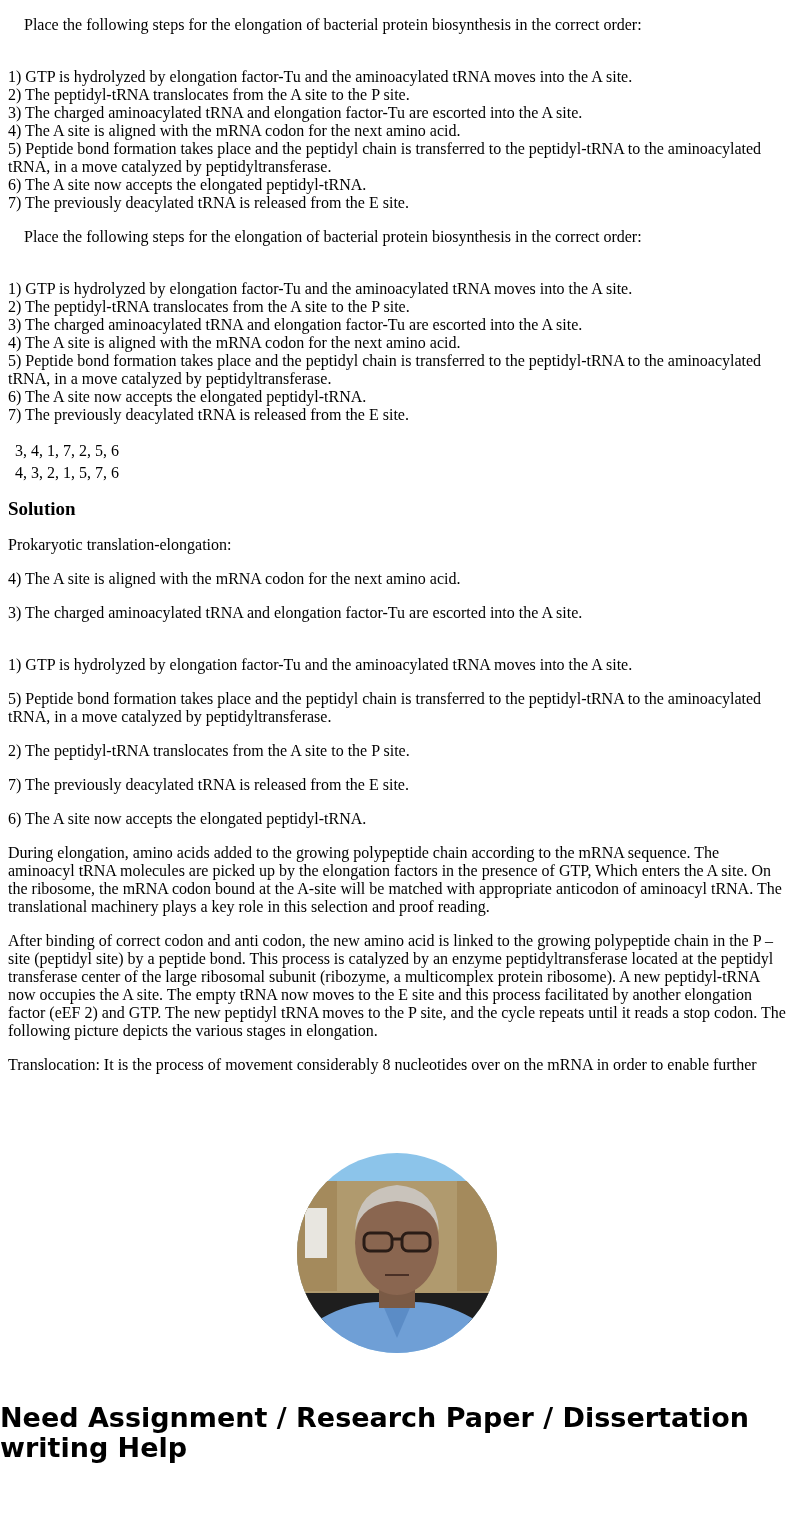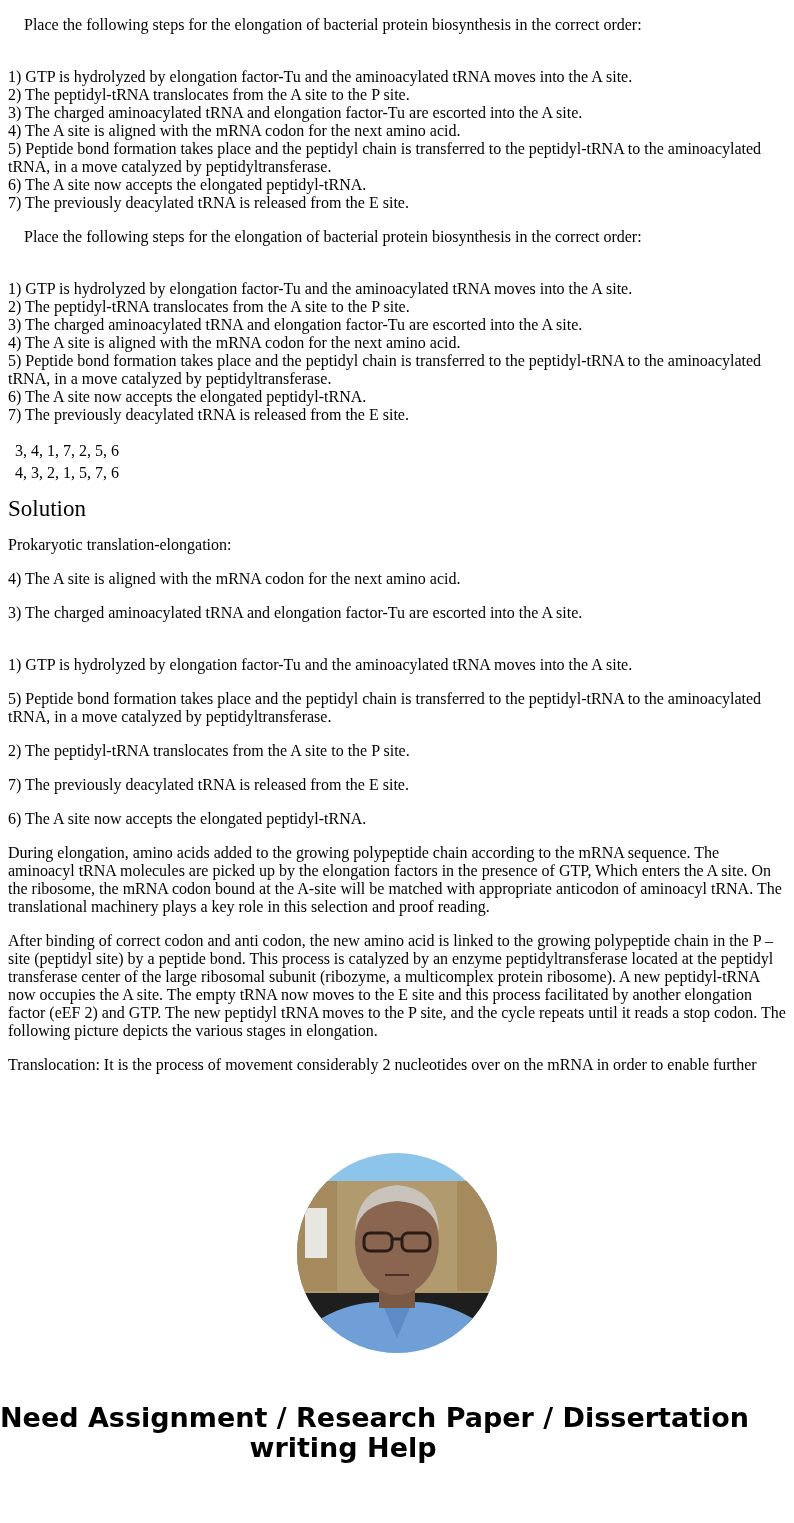--- a/index.html
+++ b/index.html
@@ -22,42 +22,41 @@
     overflow: hidden;
   }
   .q-block { margin: 8px 0 0 0; }
   .q-block + .q-block { margin-top: 16px; }
   .q-title { margin: 16px; }
   .q-blank { height: 18px; }
   .q-step { margin: 0; }
   .options { margin: 18px 0 0 4px; padding: 0; }
   .option { margin: 0 0 4px 3px; line-height: 18px; height: 18px; }
   .sol-heading {
-    font-size: 23px;
-    font-weight: normal;
+    font-size: 19px;
+    font-weight: bold;
     margin: 16px 0 0 0;
     line-height: 22px;
   }
   .p { margin: 16px 0 0 0; }
   .p.gap-big { margin-top: 34px; }
   .photo-wrap {
     position: absolute;
     left: 297px;
     top: 1153px;
     width: 200px;
     height: 200px;
     border-radius: 50%;
     overflow: hidden;
   }
   .footer {
     position: absolute;
     left: 0;
     top: 1403px;
     width: 686px;
-    text-align: center;
     font-family: "DejaVu Sans", sans-serif;
     font-weight: bold;
     font-size: 27px;
     line-height: 30px;
   }
   .footer div { white-space: nowrap; }
 </style>
 </head>
 <body>
 
@@ -99,21 +98,21 @@
   <p class="p">4) The A site is aligned with the mRNA codon for the next amino acid.</p>
   <p class="p">3) The charged aminoacylated tRNA and elongation factor-Tu are escorted into the A site.</p>
   <p class="p gap-big">1) GTP is hydrolyzed by elongation factor-Tu and the aminoacylated tRNA moves into the A site.</p>
   <p class="p">5) Peptide bond formation takes place and the peptidyl chain is transferred to the peptidyl-tRNA to the aminoacylated tRNA, in a move catalyzed by peptidyltransferase.</p>
   <p class="p">2) The peptidyl-tRNA translocates from the A site to the P site.</p>
   <p class="p">7) The previously deacylated tRNA is released from the E site.</p>
   <p class="p">6) The A site now accepts the elongated peptidyl-tRNA.</p>
 
   <p class="p">During elongation, amino acids added to the growing polypeptide chain according to the mRNA sequence. The aminoacyl tRNA molecules are picked up by the elongation factors in the presence of GTP, Which enters the A site. On the ribosome, the mRNA codon bound at the A-site will be matched with appropriate anticodon of aminoacyl tRNA. The translational machinery plays a key role in this selection and proof reading.</p>
   <p class="p">After binding of correct codon and anti codon, the new amino acid is linked to the growing polypeptide chain in the P – site (peptidyl site) by a peptide bond. This process is catalyzed by an enzyme peptidyltransferase located at the peptidyl transferase center of the large ribosomal subunit (ribozyme, a multicomplex protein ribosome). A new peptidyl-tRNA now occupies the A site. The empty tRNA now moves to the E site and this process facilitated by another elongation factor (eEF 2) and GTP. The new peptidyl tRNA moves to the P site, and the cycle repeats until it reads a stop codon. The following picture depicts the various stages in elongation.</p>
-  <p class="p">Translocation: It is the process of movement considerably 2 nucleotides over on the mRNA in order to enable further</p>
+  <p class="p">Translocation: It is the process of movement considerably 8 nucleotides over on the mRNA in order to enable further</p>
 </div>
 
 <div class="photo-wrap">
   <svg width="200" height="200" viewBox="0 0 200 200">
 
     <rect x="0" y="0" width="200" height="200" fill="#8cc4ea"></rect>
     <rect x="0" y="28" width="200" height="130" fill="#b09a6e"></rect>
     <rect x="0" y="28" width="40" height="110" fill="#a48a5c"></rect>
     <rect x="160" y="28" width="40" height="110" fill="#a48a5c"></rect>
     <rect x="8" y="55" width="22" height="50" fill="#e8e6e0"></rect>

